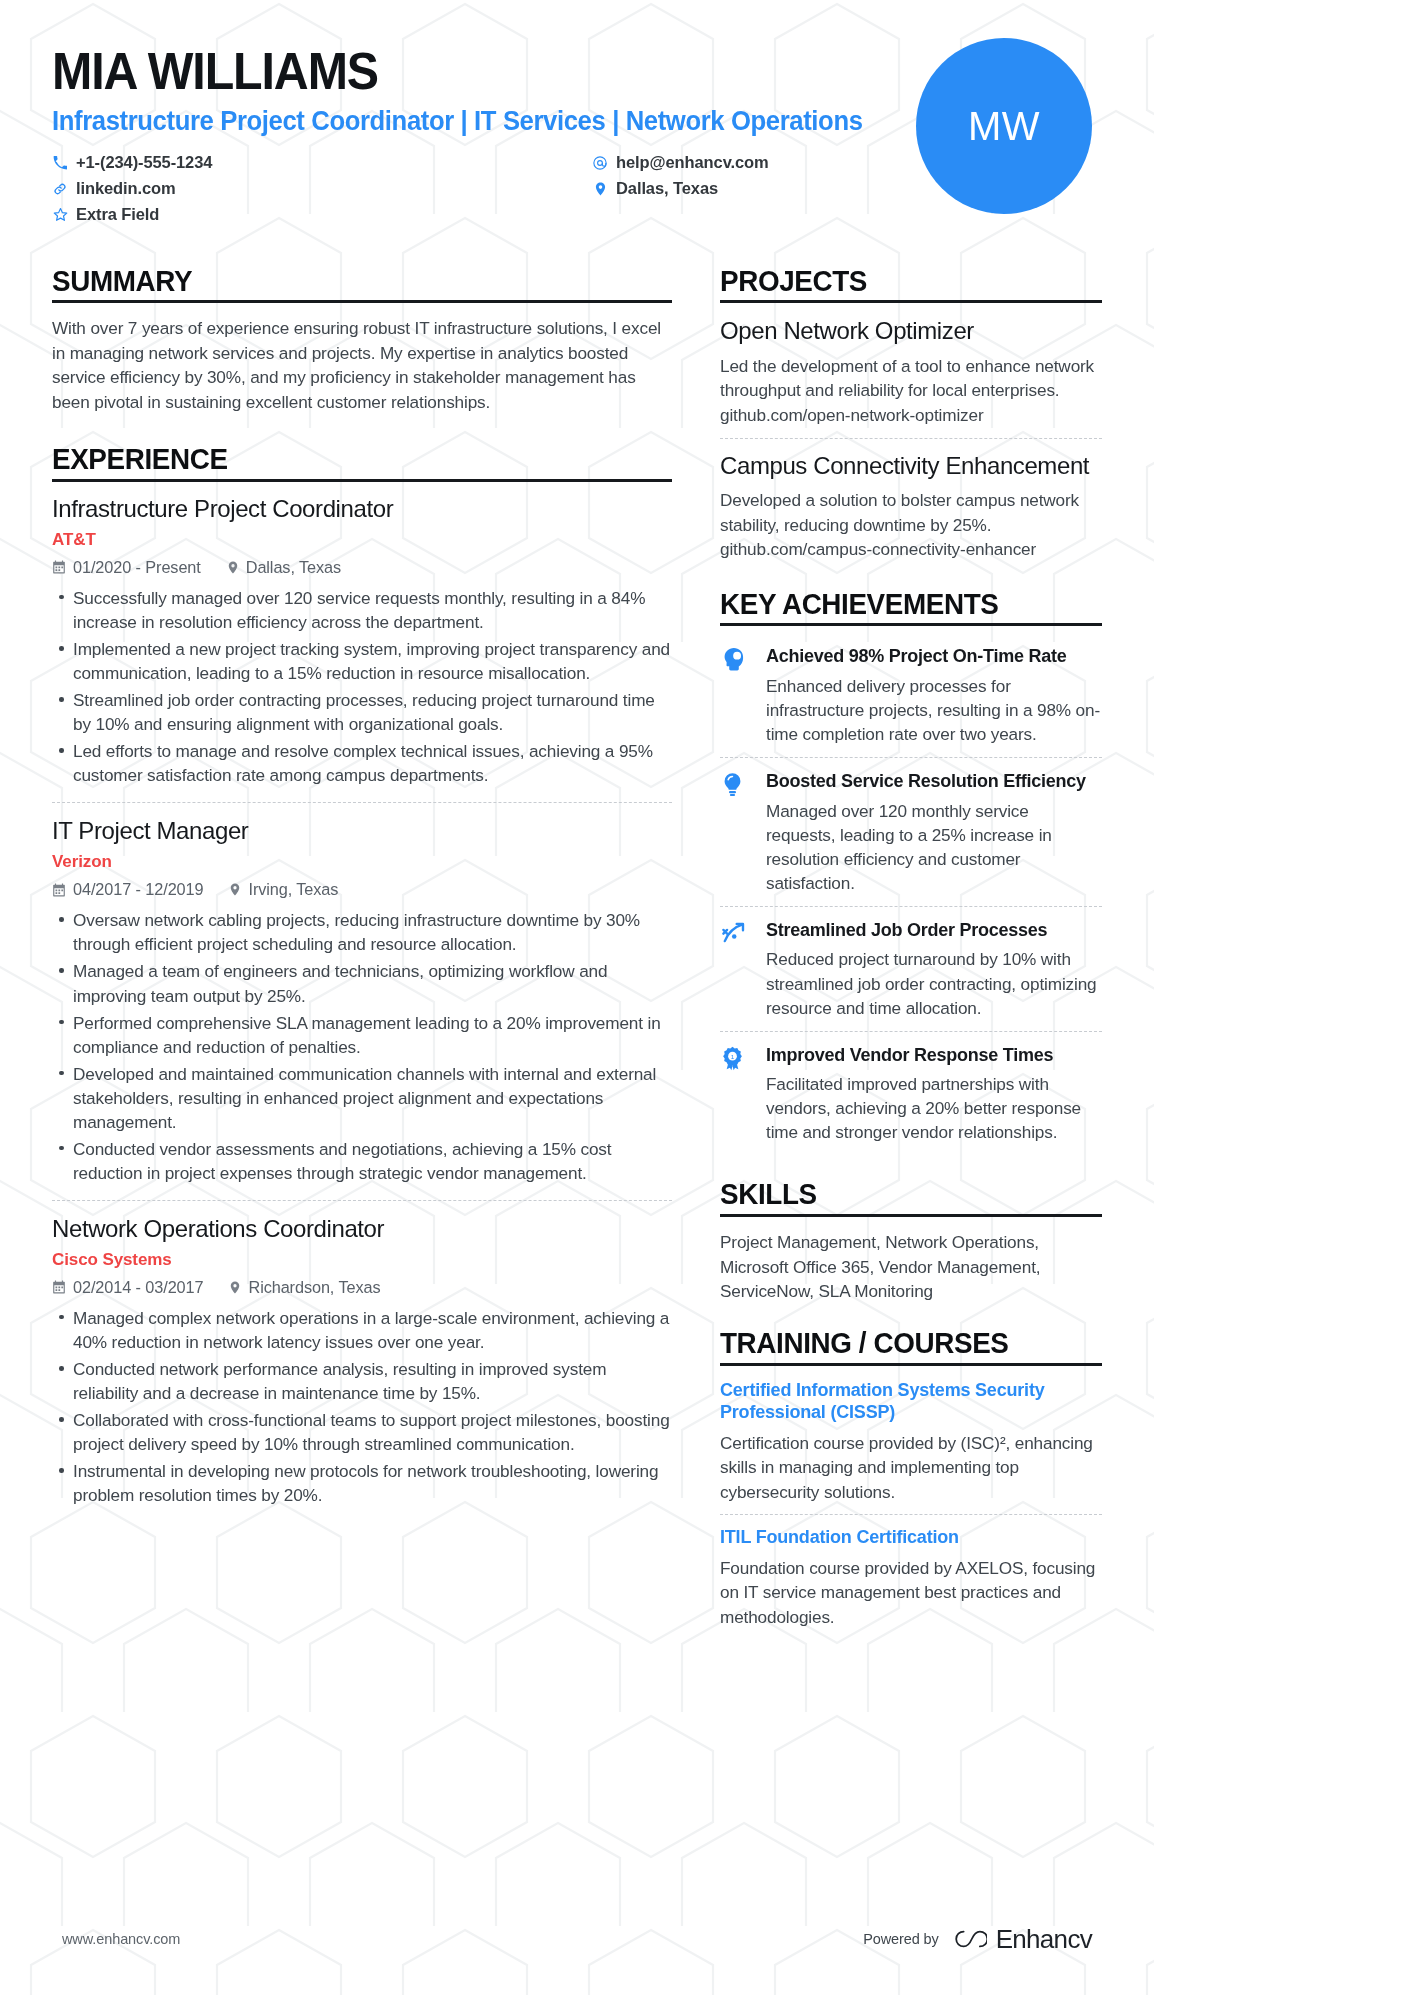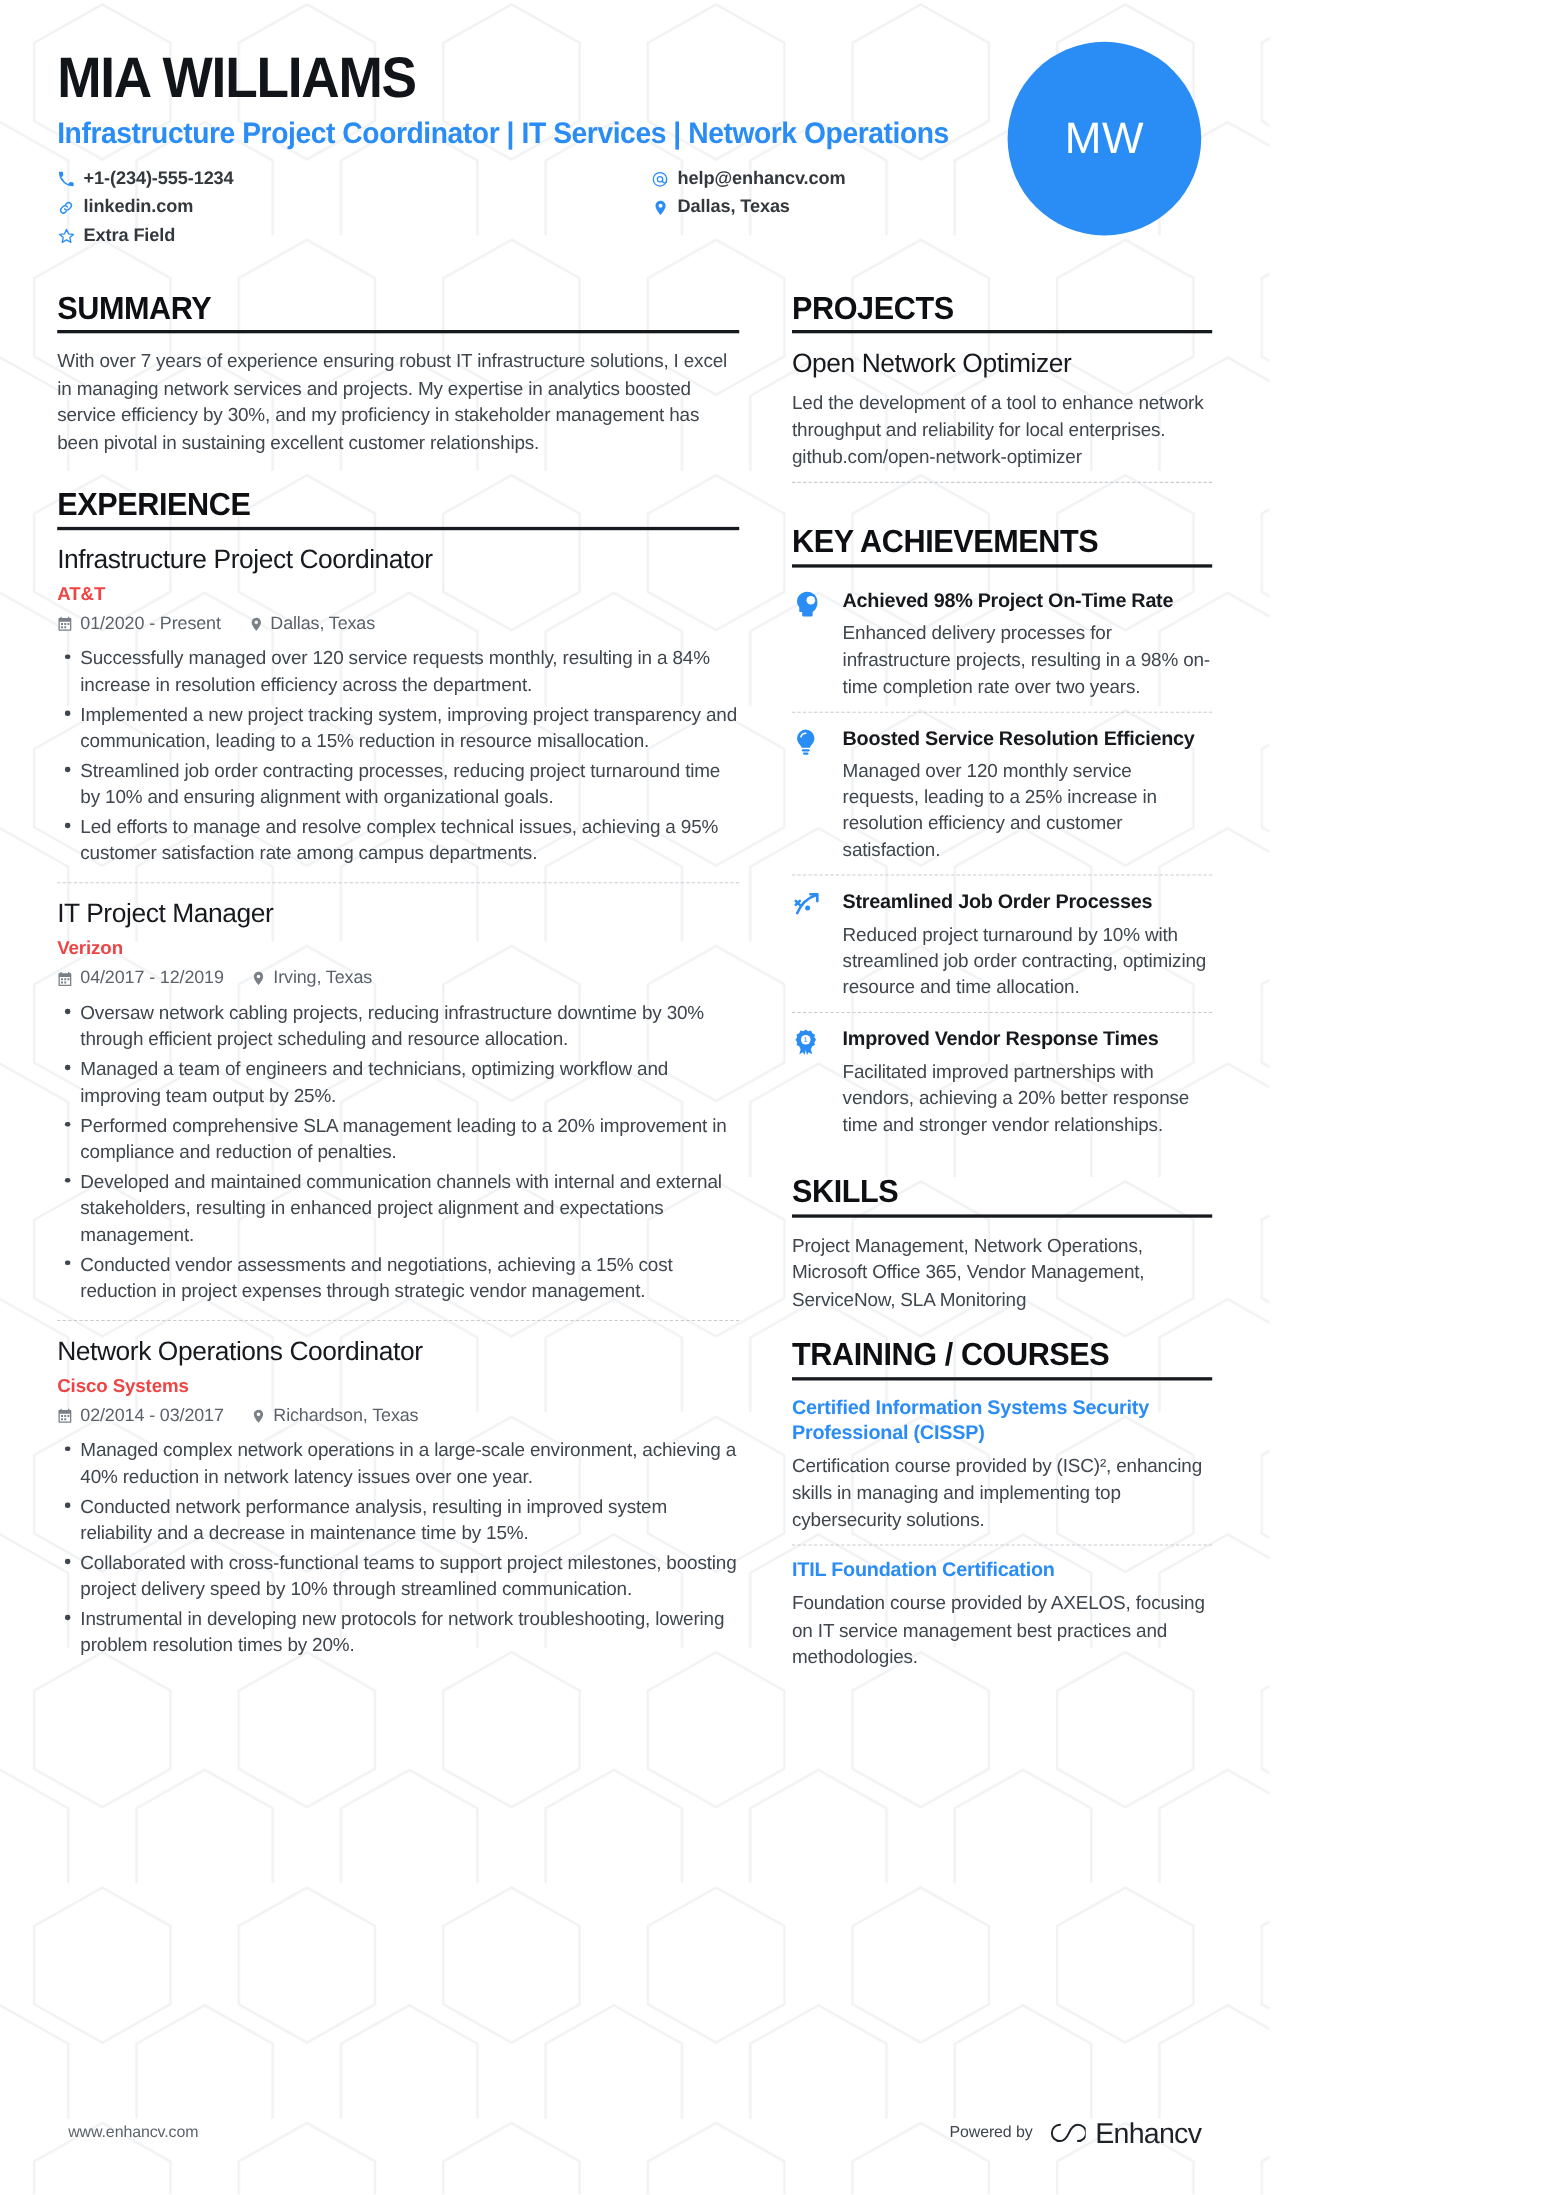--- a/index.html
+++ b/index.html
@@ -469,20 +469,22 @@
 
         <div class="sec">
           <div class="sec-title">PROJECTS</div>
           <div class="sec-rule"></div>
 
           <div class="project">
             <div class="project-title">Open Network Optimizer</div>
             <div class="para">Led the development of a tool to enhance network throughput and reliability for local enterprises. github.com/open-network-optimizer</div>
           </div>
           <div class="project">
+            <div class="project-title">Campus Connectivity Enhancement</div>
+            <div class="para">Developed a solution to bolster campus network stability, reducing downtime by 25%. github.com/campus-connectivity-enhancer</div>
           </div>
         </div>
 
         <div class="gap-sm"></div>
 
         <div class="sec">
           <div class="sec-title">KEY ACHIEVEMENTS</div>
           <div class="sec-rule"></div>
 
           <div class="ach">

